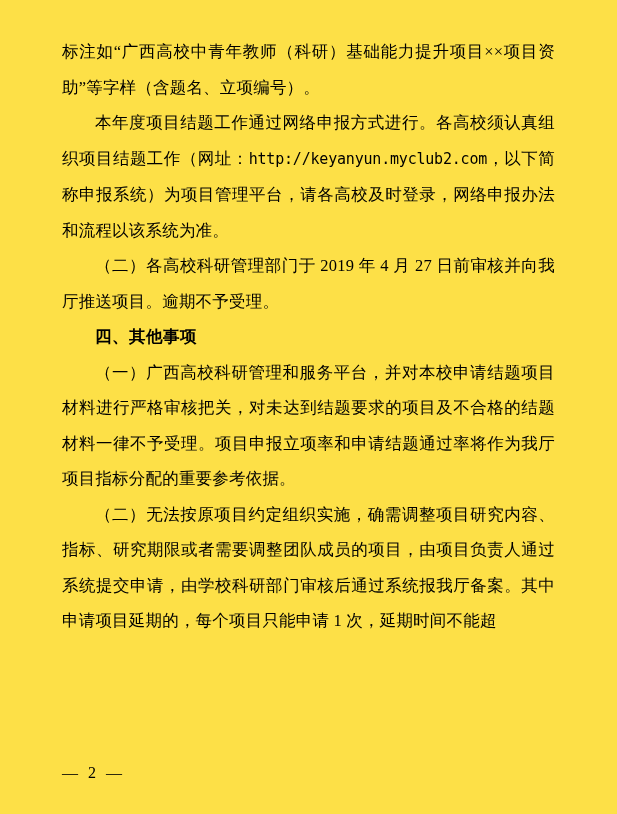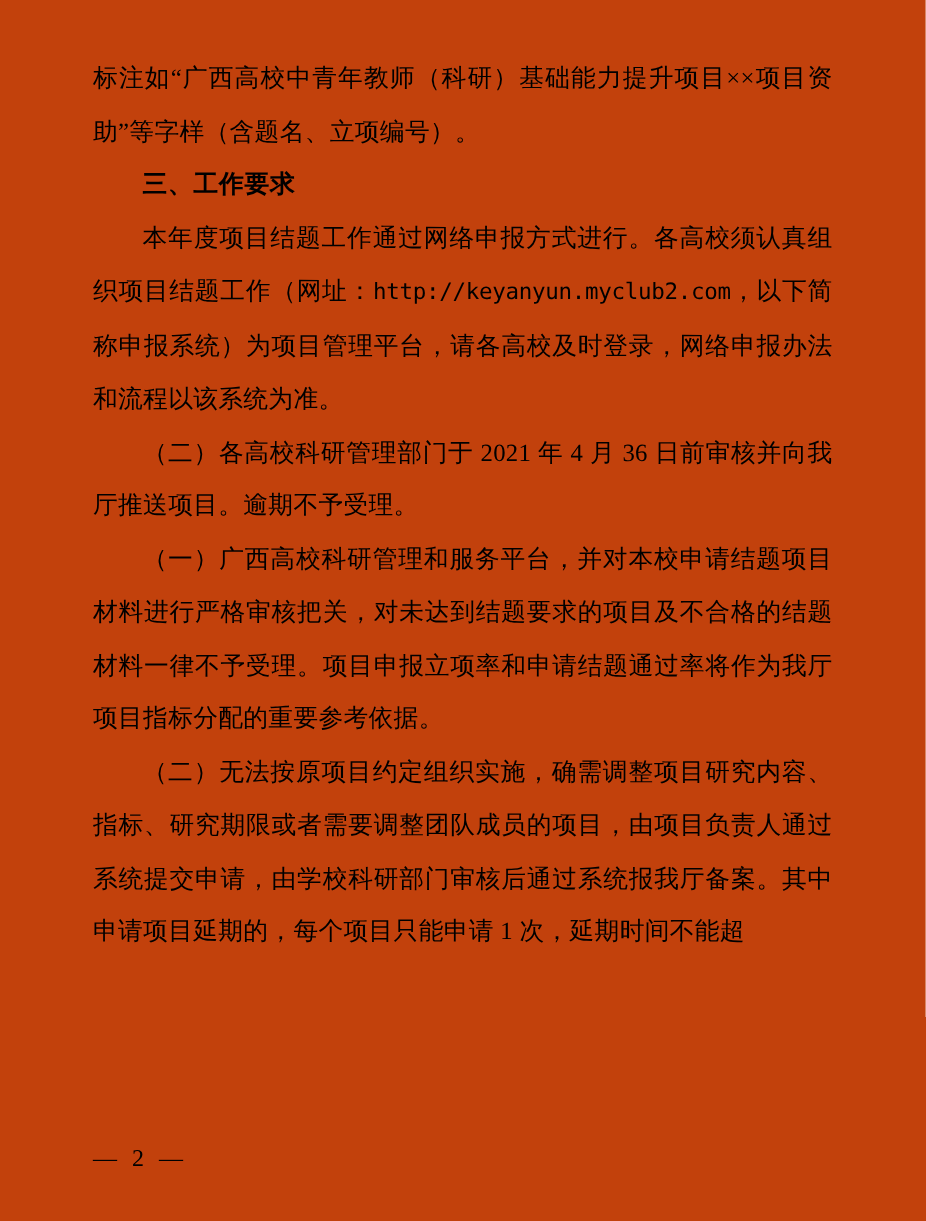--- a/index.html
+++ b/index.html
@@ -13,21 +13,21 @@
     font-family: "Liberation Serif", serif;
     color: #000000;
     overflow: hidden;
   }
   .page {
     position: relative;
     width: 617px;
     height: 814px;
     box-sizing: border-box;
     padding: 34px 62px 0 62px;
-    background: #c2410c;
+    background: #fde047;
   }
   .doc-body {
     font-size: 16.5px;
     line-height: 35.5px;
     letter-spacing: 0.2px;
     text-align: justify;
     text-justify: inter-ideograph;
   }
   p {
     margin: 0;
@@ -59,27 +59,27 @@
   }
 </style>
 </head>
 <body>
 
 <div class="page">
   <div class="doc-body">
 
     <p class="plain">标注如“广西高校中青年教师（科研）基础能力提升项目××项目资助”等字样（含题名、立项编号）。</p>
 
-    <p class="heading">三、工作要求</p>
 
     <p class="indent"><span>本年度项目结题工作通过网络申报方式进行。各高校须认真组织项目结题工作（网址：</span><span class="mono">http://keyanyun.myclub2.com</span><span>，以下简称申报系统）为项目管理平台，请各高校及时登录，网络申报办法和流程以该系统为准。</span></p>
 
 
-    <p class="indent">（二）各高校科研管理部门于 2021 年 4 月 36 日前审核并向我厅推送项目。逾期不予受理。</p>
+    <p class="indent">（二）各高校科研管理部门于 2019 年 4 月 27 日前审核并向我厅推送项目。逾期不予受理。</p>
 
+    <p class="heading">四、其他事项</p>
 
     <p class="indent">（一）广西高校科研管理和服务平台，并对本校申请结题项目材料进行严格审核把关，对未达到结题要求的项目及不合格的结题材料一律不予受理。项目申报立项率和申请结题通过率将作为我厅项目指标分配的重要参考依据。</p>
 
     <p class="indent">（二）无法按原项目约定组织实施，确需调整项目研究内容、指标、研究期限或者需要调整团队成员的项目，由项目负责人通过系统提交申请，由学校科研部门审核后通过系统报我厅备案。其中申请项目延期的，每个项目只能申请 1 次，延期时间不能超</p>
 
   </div>
 
   <div class="pagenum-wrap">— 2 —</div>
 </div>
 

